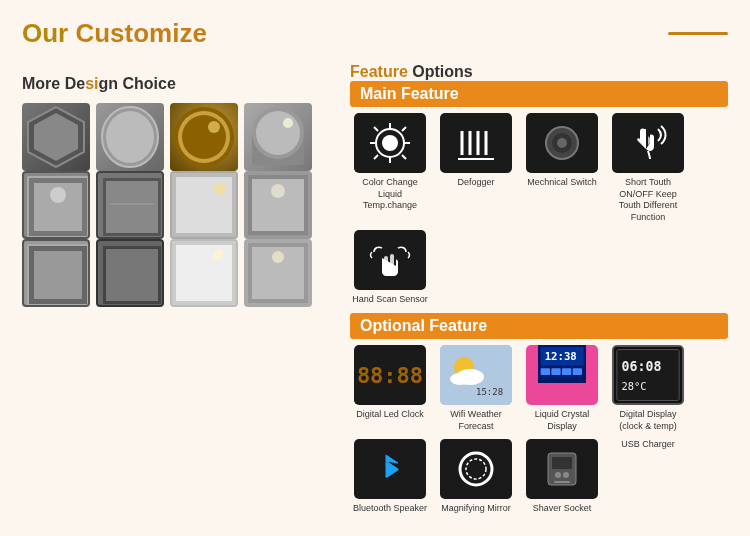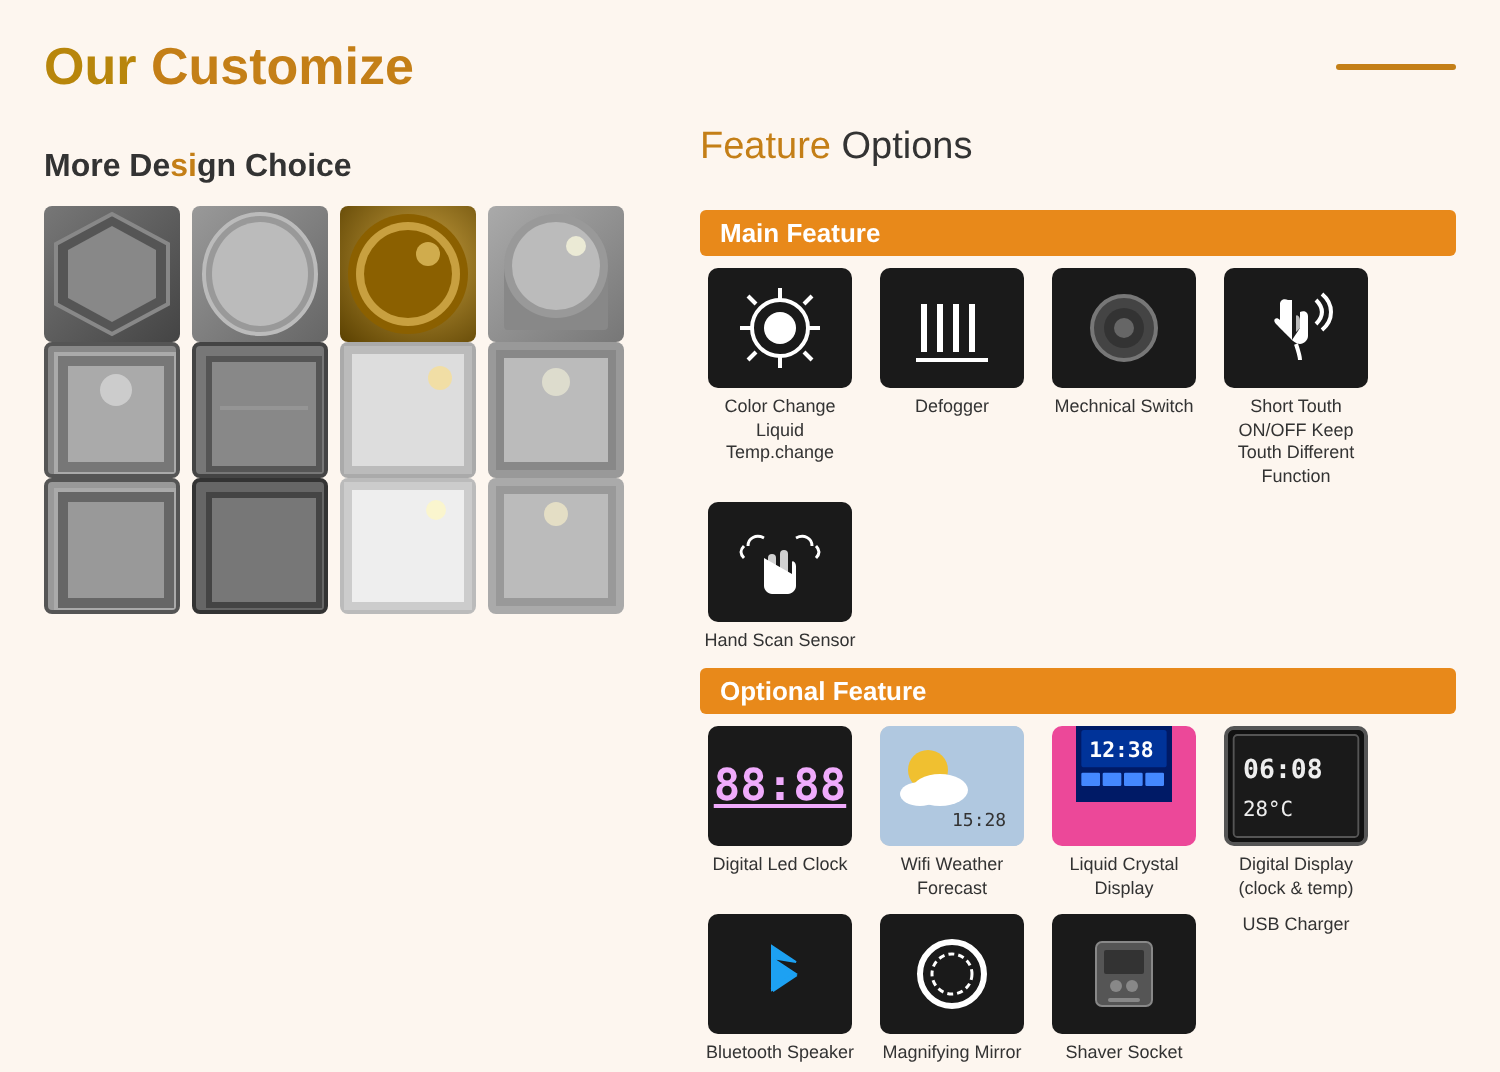--- a/index.html
+++ b/index.html
@@ -59,35 +59,35 @@
     }
     .design-row {
       display: flex;
       gap: 6px;
     }
     
     .right-section {
       flex: 1;
     }
     .section-title-right {
-      font-size: 19px;
-      font-weight: normal;
+      font-size: 16px;
+      font-weight: bold;
       color: #333;
-      margin-bottom: 20px;
+      margin-bottom: 0;
     }
     .section-title-right span {
       color: #c47f17;
     }
     .feature-block {
       margin-bottom: 8px;
     }
     .feature-header {
       background: #e8891a;
       color: #fff;
-      font-size: 13px;
+      font-size: 16px;
       font-weight: bold;
       padding: 4px 10px;
       border-radius: 3px;
       margin-bottom: 6px;
     }
     .feature-icons-row {
       display: flex;
       gap: 6px;
       flex-wrap: wrap;
     }
@@ -327,21 +327,21 @@
 
         </div>
       </div>
 
       <div class="feature-block">
         <div class="feature-header">Optional Feature</div>
         <div class="feature-icons-row">
 
           <div class="feature-item">
             <div class="feature-icon-box">
-              <div style="color:#f0abfc; font-size:22px; font-weight:bold; font-family:monospace;text-decoration:underline;">88:88</div>
+              <div style="color:#a16207; font-size:22px; font-weight:bold; font-family:monospace;">88:88</div>
             </div>
             <div class="feature-label">Digital Led Clock</div>
           </div>
 
           <div class="feature-item">
             <div class="feature-icon-box" style="padding:0; background:#ccc;">
               <svg width="72" height="60" viewBox="0 0 72 60">
                 <rect width="72" height="60" fill="#b0c8e0"></rect>
                 <circle cx="24" cy="22" r="10" fill="#f0c030"></circle>
                 <ellipse cx="30" cy="32" rx="14" ry="8" fill="#fff"></ellipse>

